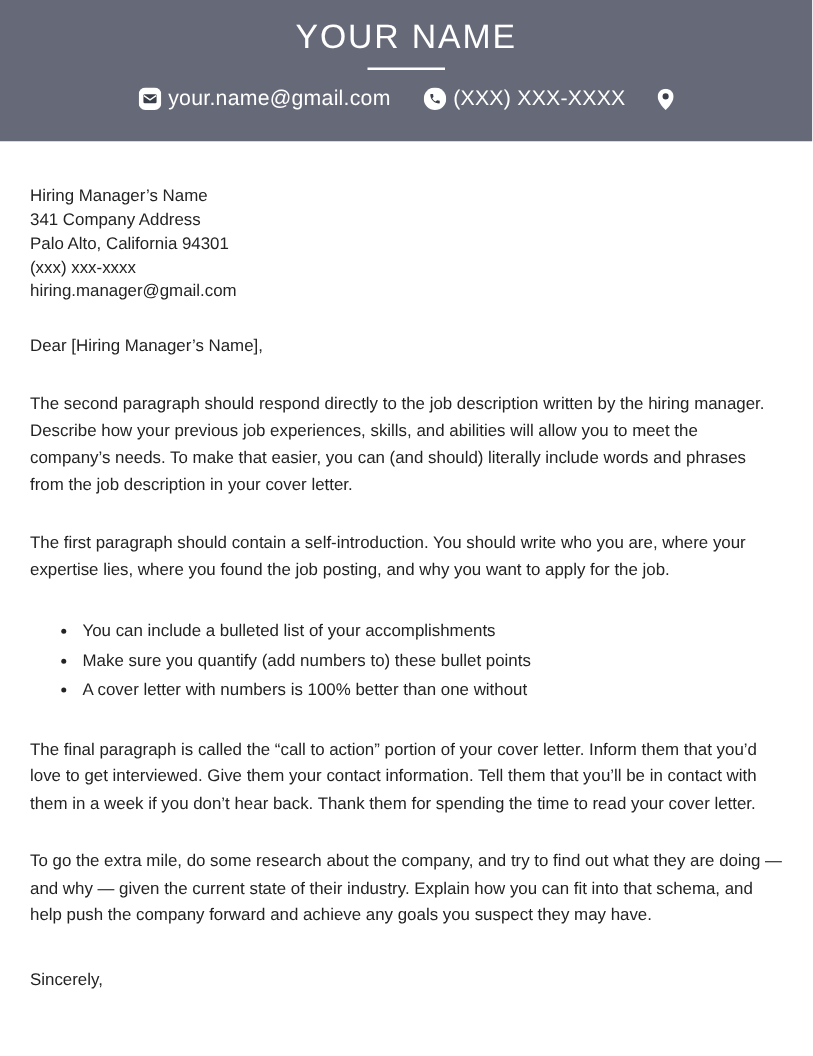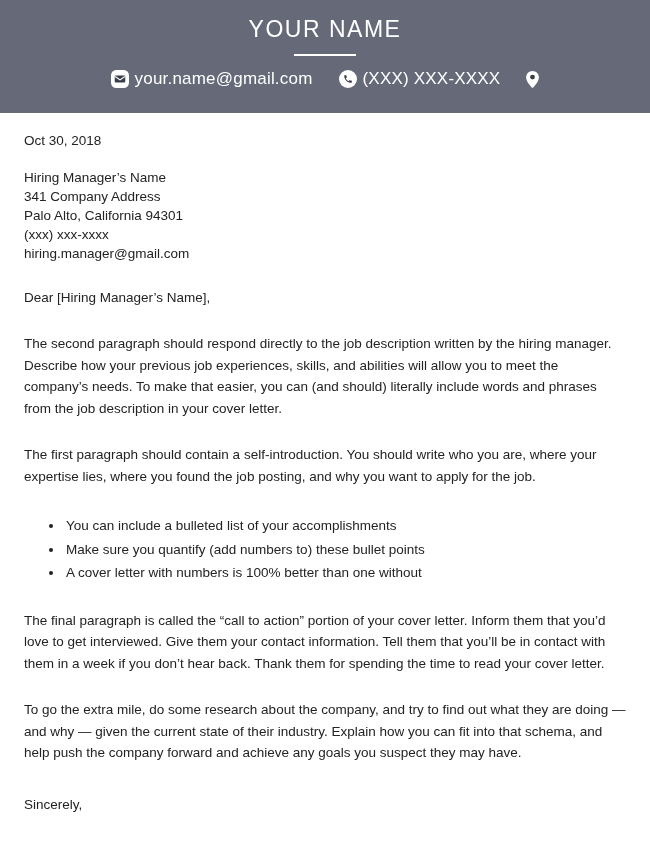--- a/index.html
+++ b/index.html
@@ -17,21 +17,21 @@
   .header {
     background: #666a78;
     height: 113px;
     box-sizing: border-box;
     padding-top: 13px;
     text-align: center;
     color: #ffffff;
   }
   .name-title {
     margin: 0;
-    font-size: 23px;
+    font-size: 27px;
     font-weight: 400;
     letter-spacing: 1.5px;
     line-height: 32px;
   }
   .name-underline {
     width: 62px;
     height: 2px;
     background: #ffffff;
     margin: 9px auto 0;
   }
@@ -113,21 +113,20 @@
             <circle cx="12" cy="11.5" r="4.6" fill="#3a3e49"></circle>
           </svg>
         </span>
       </div>
 
     </div>
   </div>
 
   <div class="letter">
 
-    <p class="date-line">Oct 30, 2018</p>
 
     <div class="recipient-block">
       <p class="recipient-line">Hiring Manager’s Name</p>
       <p class="recipient-line">341 Company Address</p>
       <p class="recipient-line">Palo Alto, California 94301</p>
       <p class="recipient-line">(xxx) xxx-xxxx</p>
       <p class="recipient-line">hiring.manager@gmail.com</p>
     </div>
 
     <p class="salutation">Dear [Hiring Manager’s Name],</p>

